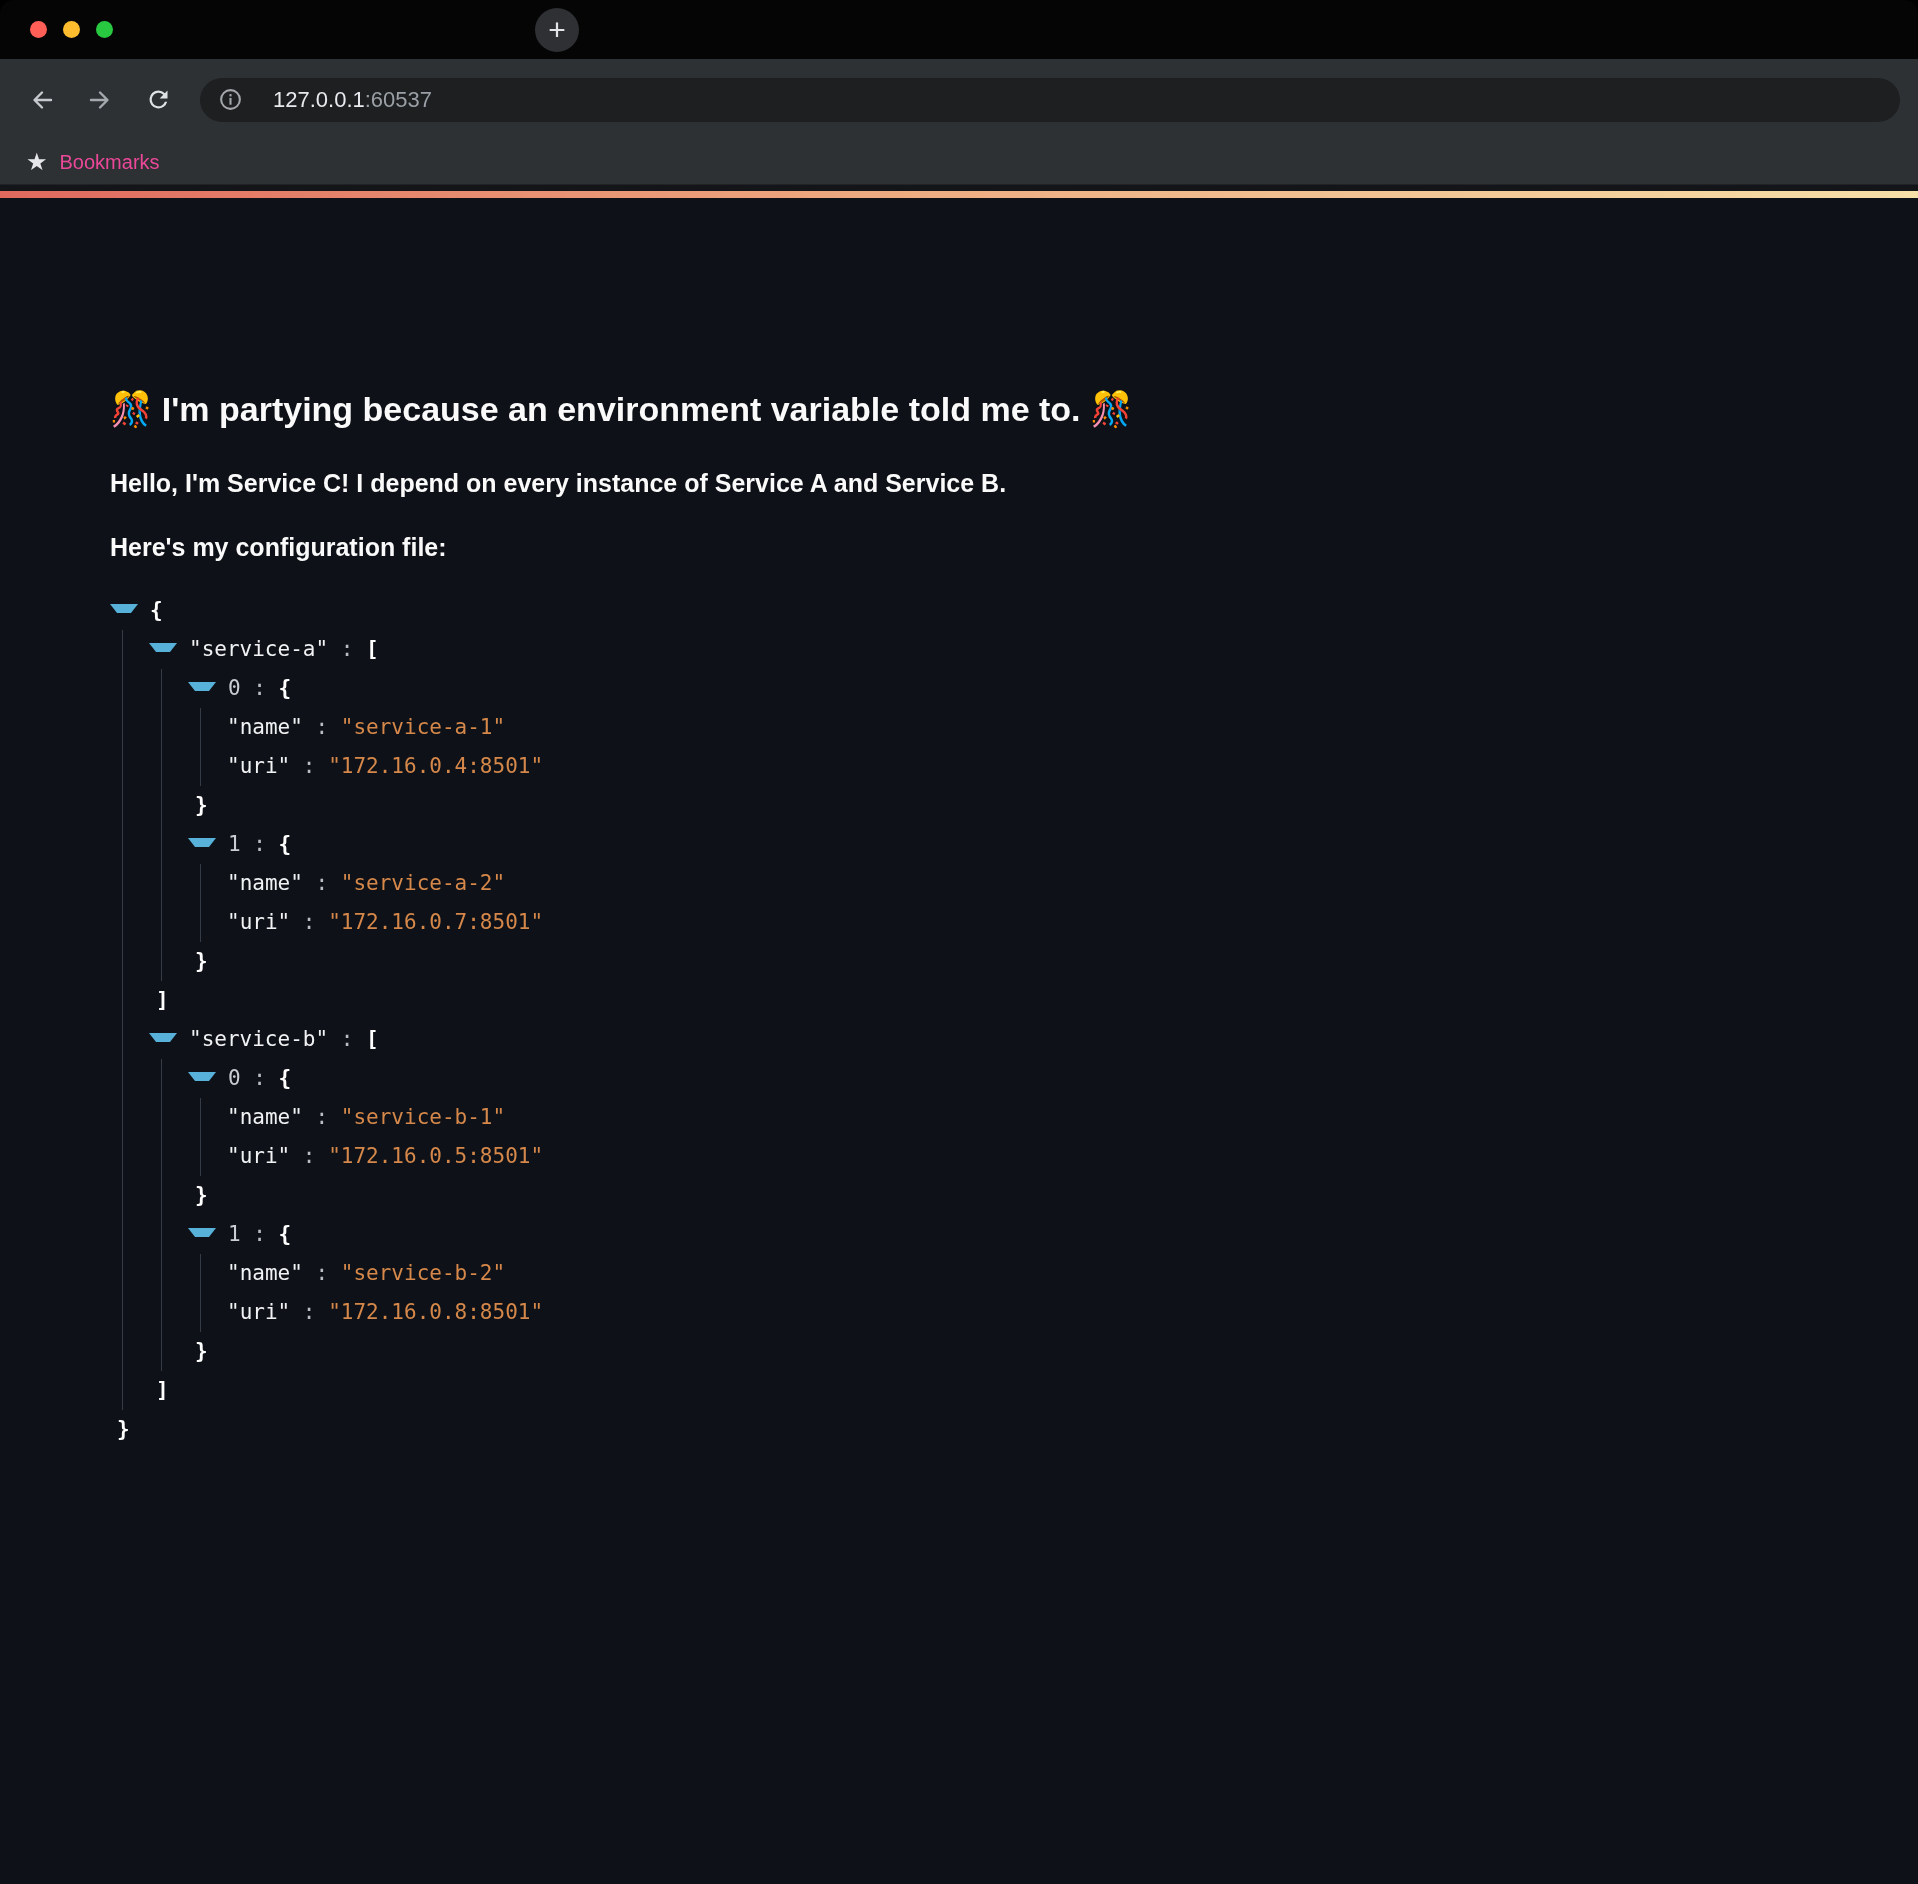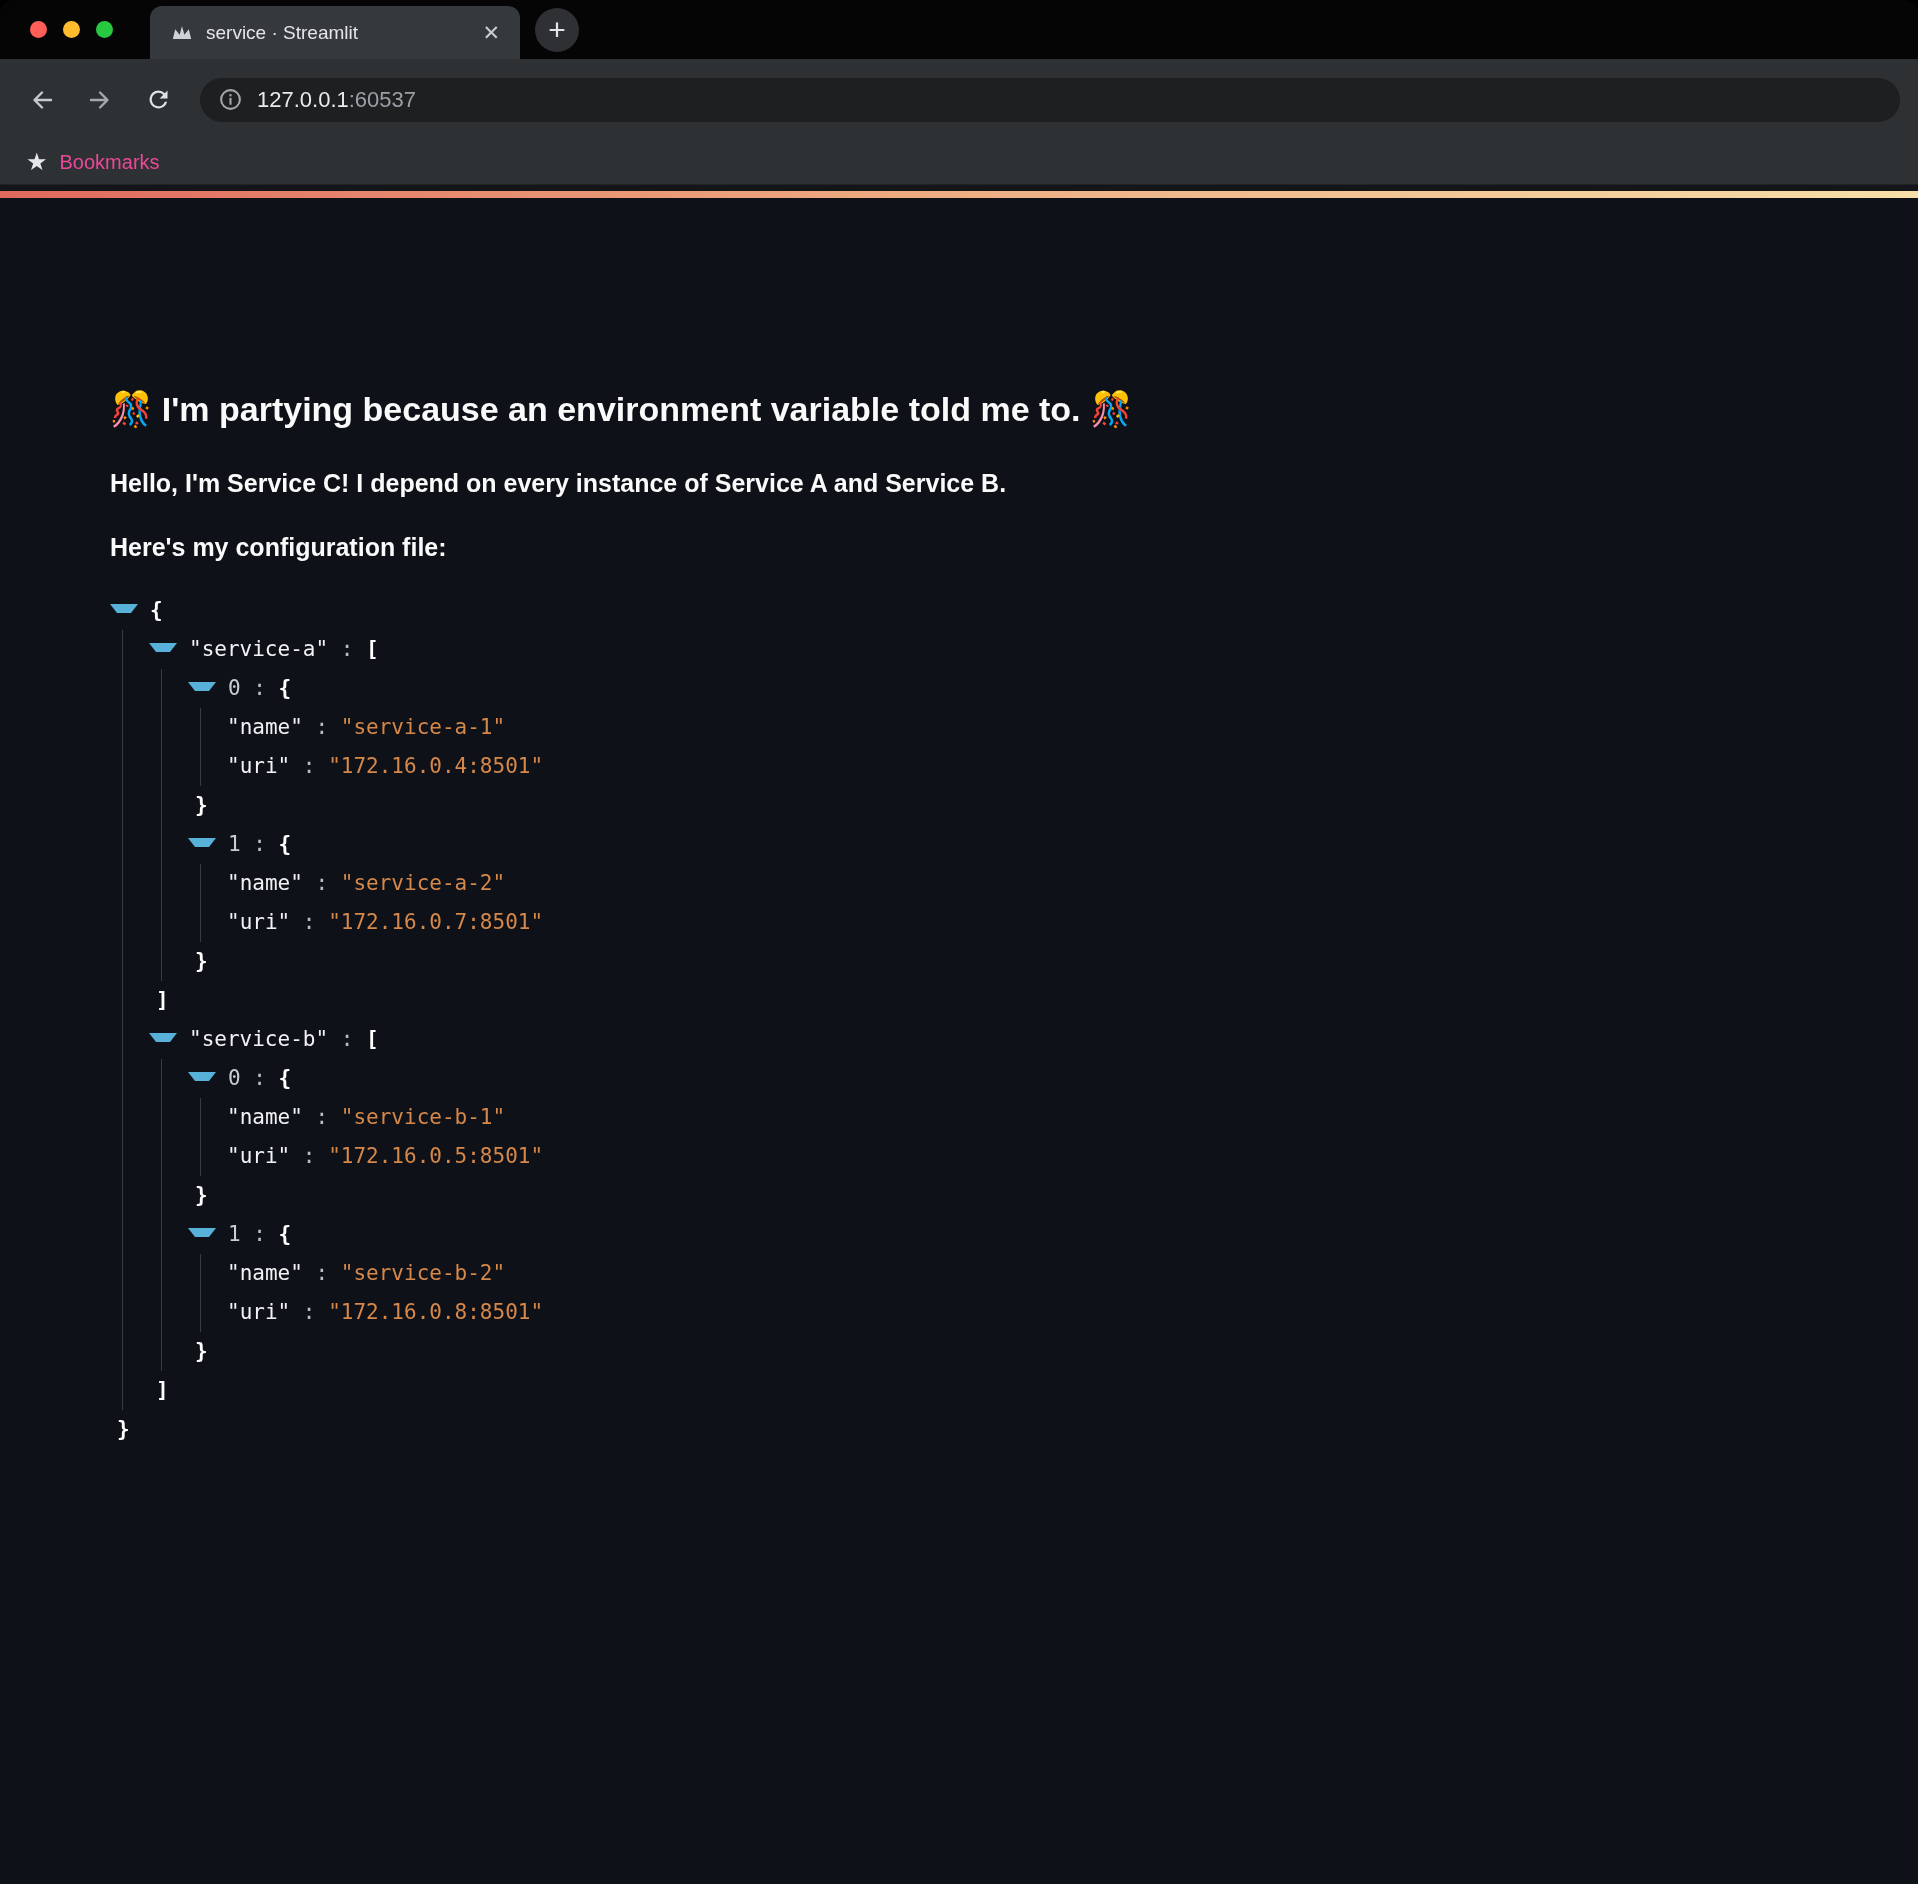--- a/index.html
+++ b/index.html
@@ -24,21 +24,21 @@
   .tab-close{flex:none;color:#c9ccd0;font-size:21px;line-height:1;padding:4px 6px;border-radius:6px;cursor:default;}
   .newtab{position:absolute;left:535px;top:8px;width:44px;height:44px;border-radius:50%;background:#2e3033;
           color:#e2e4e7;font-size:30px;font-weight:300;display:flex;align-items:center;justify-content:center;}
 
   
   .toolbar{height:81px;background:#2e3134;display:flex;align-items:center;padding:0 18px;flex:none;}
   .navbtn{background:none;border:none;width:48px;height:48px;display:flex;align-items:center;justify-content:center;
           padding:0;margin-right:10px;color:#c6c9cd;}
   .navbtn.fwd{color:#a4a9ae;}
   .omnibox{flex:1;height:44px;margin-left:8px;background:#1d1f21;border-radius:22px;display:flex;align-items:center;
-           padding:0 18px;min-width:0;}
+           padding:0 18px;min-width:0;gap:16px;}
   .url{margin-left:14px;font-size:22px;color:#e8eaed;white-space:nowrap;}
   .url .port{color:#9aa0a6;}
 
   
   .bookmarksbar{height:45px;background:#2e3134;display:flex;align-items:center;padding:0 18px;flex:none;
                 border-bottom:1px solid #202225;box-sizing:border-box;}
   .bm-item{display:flex;align-items:center;gap:12px;padding:4px 8px;border-radius:8px;}
   .star{color:#e4e6e9;font-size:24px;line-height:1;}
   .bm-label{color:#ec4899;font-size:20px;}
 
@@ -71,29 +71,20 @@
 </head>
 <body>
 
 <div class="window">
 
   <div class="tabstrip">
     <div class="traffic">
       <span class="light red"></span>
       <span class="light yellow"></span>
       <span class="light green"></span>
-    </div>
-    <div class="tab">
-      <span class="favicon">
-        <svg width="22" height="17" viewBox="0 0 24 18">
-            <path d="M2 16 L4.6 5.5 L9.4 11.5 L12 2 L14.6 11.5 L19.4 5.5 L22 16 Z" fill="#cfd2d6"></path>
-          </svg>
-      </span>
-      <span class="tab-title">service · Streamlit</span>
-      <span class="tab-close">✕</span>
     </div>
     <div class="newtab">+</div>
   </div>
 
   <div class="toolbar">
     <button class="navbtn">
       <svg width="28" height="28" viewBox="0 0 28 28">
         <path d="M23 14 H7 M14 6.5 L6.5 14 L14 21.5" fill="none" stroke="currentColor" stroke-width="2.4" stroke-linecap="round" stroke-linejoin="round"></path>
       </svg>
     </button>

